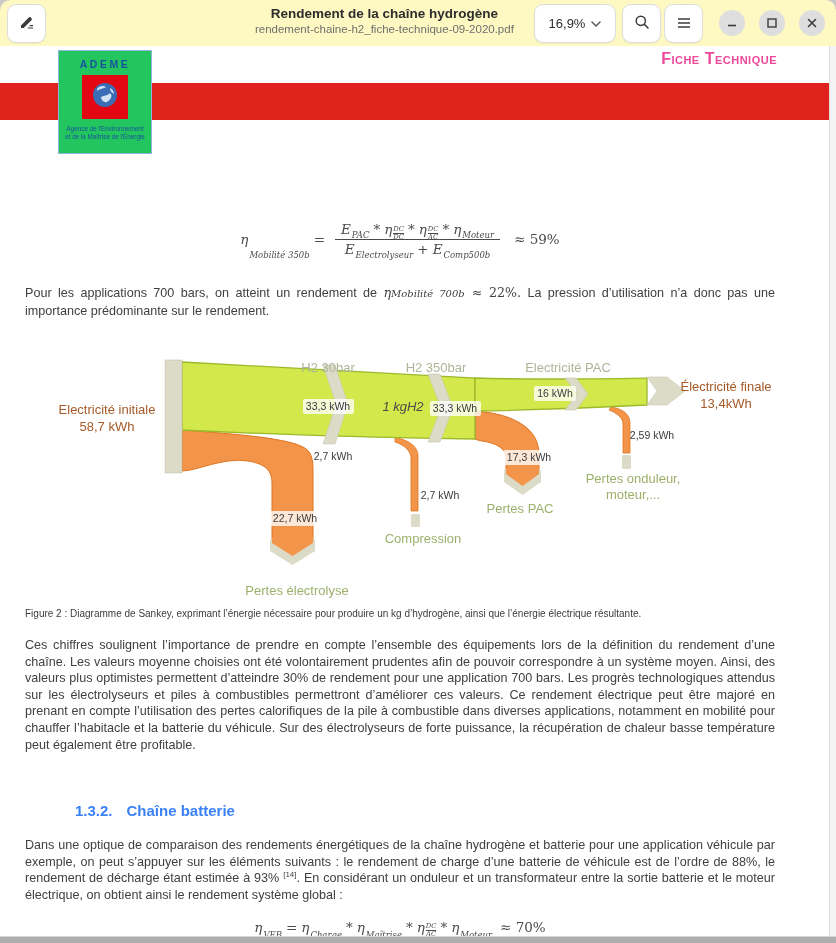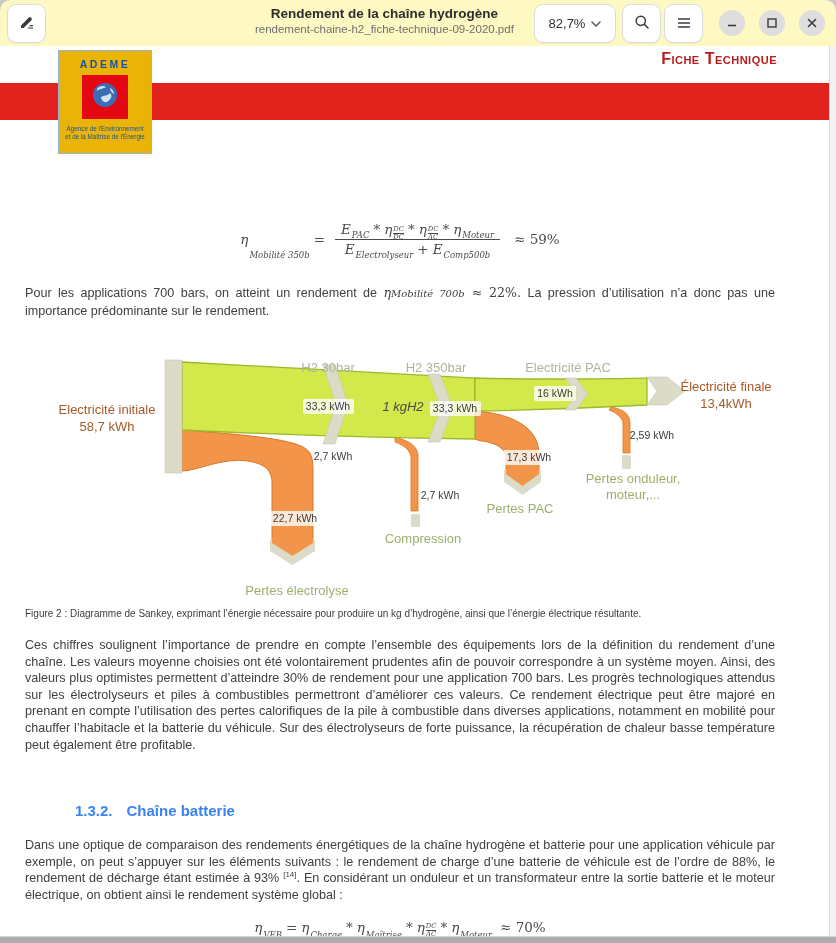--- a/index.html
+++ b/index.html
@@ -20,26 +20,26 @@
   .menubtn{left:664px;}
   .winbtn{position:absolute;top:10px;width:26px;height:26px;border-radius:50%;background:#dedede;
           display:flex;align-items:center;justify-content:center;cursor:pointer;}
   .minb{left:719px}.maxb{left:759px}.closeb{left:799px}
   
   .page-bg{position:absolute;top:46px;left:0;width:829px;height:890px;background:#fff;}
   .right-gutter{position:absolute;top:46px;left:829px;width:7px;height:890px;background:#f3f3f3;border-left:1px solid #ddd;}
   .bottom-strip{position:absolute;top:936px;left:0;width:836px;height:7px;background:#aeaeae;border-top:1px solid #d6d6d6;}
   .red-band{position:absolute;top:83px;left:0;width:829px;height:37px;background:#df221b;}
   
-  .logo{position:absolute;top:50px;left:58px;width:92px;height:102px;background:#eab308;
+  .logo{position:absolute;top:50px;left:58px;width:92px;height:102px;background:#22c55e;
         border:1px solid #8fb3d9;text-align:center;z-index:3;}
   .logo .brand{margin-top:7px;font-size:10.5px;font-weight:700;letter-spacing:2.5px;color:#18549d;}
   .logo .sq{width:46px;height:44px;background:#e30613;margin:5px auto 0;display:flex;align-items:center;justify-content:center;}
   .logo .tag{margin-top:6px;font-size:6.3px;line-height:8px;color:#18549d;}
-  .fiche{position:absolute;top:50px;right:59px;font-weight:700;font-size:16px;color:#b91c1c;
+  .fiche{position:absolute;top:50px;right:59px;font-weight:700;font-size:16px;color:#ec4899;
          font-variant:small-caps;letter-spacing:.5px;z-index:3;}
   
   .ptxt{position:absolute;left:25px;width:750px;font-size:12.6px;line-height:16.6px;color:#404040;text-align:justify;}
   sup.fn{font-size:8px;vertical-align:super;line-height:0;}
   .caption{position:absolute;left:25px;width:760px;font-size:10px;font-weight:400;color:#3c3c3c;white-space:nowrap;}
   .heading{position:absolute;left:75px;font-size:15px;font-weight:700;color:#3b82f6;text-align:right;}
   .heading .hlabel{margin-left:14px;}
   
   .formula{position:absolute;left:25px;width:750px;display:flex;justify-content:center;align-items:center;
            font-family:"DejaVu Serif",serif;font-style:italic;color:#4a4a4a;font-size:13.5px;}
@@ -79,21 +79,21 @@
         </svg>
       </span>
     </div>
 
     <div class="tb-title">
       <div class="t1">Rendement de la chaîne hydrogène</div>
       <div class="t2">rendement-chaine-h2_fiche-technique-09-2020.pdf</div>
     </div>
 
     <div class="tb-btn zoomctl">
-      <span>82,7%</span>
+      <span>16,9%</span>
       <span>
         <svg width="10" height="7" viewBox="0 0 10 7">
             <path d="M1 1 L5 5 L9 1" stroke="#5a5a5a" stroke-width="1.5" fill="none" stroke-linecap="round"></path>
           </svg>
       </span>
     </div>
 
     <div class="tb-btn tb-square searchbtn">
       <span>
         <svg width="16" height="16" viewBox="0 0 16 16">

